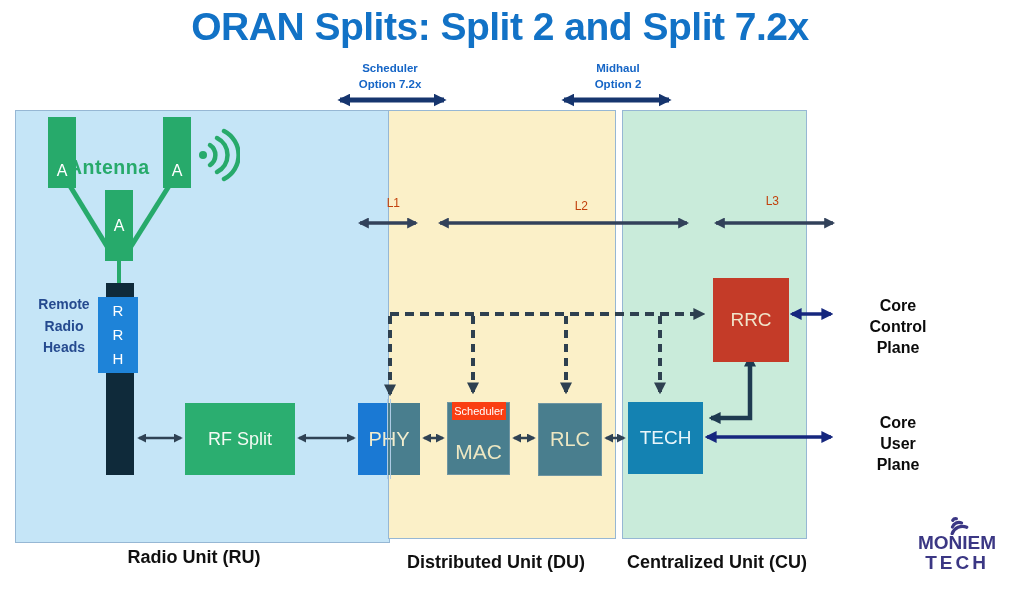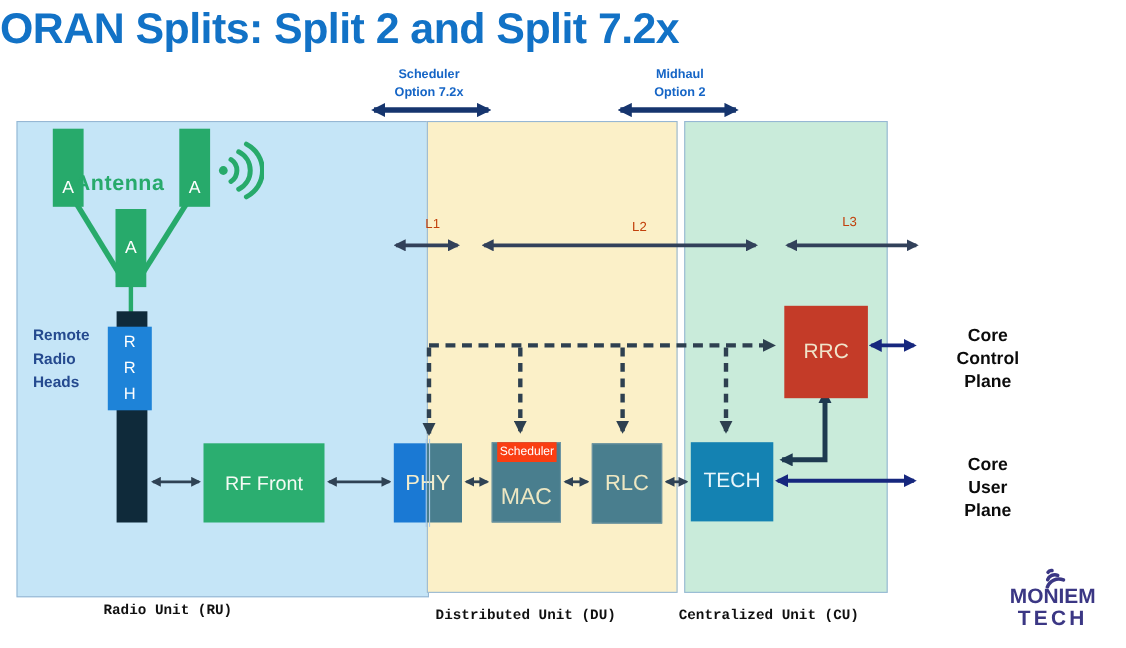--- a/index.html
+++ b/index.html
@@ -1,20 +1,20 @@
 <!DOCTYPE html>
 <html style="--title_blue: #1272C6; --haul_blue: #1565C6; --ru_bg: #C5E5F7; --du_bg: #FBF0C8; --cu_bg: #C9EBDA; --region_border: #96B7D4; --green: #27AA6B; --green2: #2BAE70; --teal: #497E8E; --phy_blue: #1A79D4; --pdcp_blue: #1482B2; --rrc_red: #C43B28; --scheduler_red: #FA3E12; --rrh_blue: #1E83D8; --mast_dark: #0F2A3A; --label_navy: #254A8F; --navy_arrow: #16356E; --box_arrow: #2F4254; --core_arrow: #16277E; --dash_slate: #2E4050; --logo_navy: #3B3784;"><head>
 <meta charset="utf-8">
 <style>
   * { margin:0; padding:0; box-sizing:border-box; }
   html,body { background:#fff; }
   body { font-family:"Liberation Sans", sans-serif; }
   .canvas { position:relative; width:1024px; height:589px; background:#ffffff; overflow:hidden; }
 
-  .title { position:absolute; left:0; top:5px; width:1000px; 
+  .title { position:absolute; left:0; top:5px; width:1000px; text-align:center;
            font-size:39px; font-weight:800; letter-spacing:-0.5px; color:var(--title_blue,#1272C6); }
 
   .region { position:absolute; border:1.5px solid var(--region_border,#96B7D4); z-index:1; }
   .region.ru { left:15px; top:110px; width:375px; height:433px; background:var(--ru_bg,#C5E5F7); }
   .region.du { left:388px; top:110px; width:228px; height:429px; background:var(--du_bg,#FBF0C8); }
   .region.cu { left:622px; top:110px; width:185px; height:429px; background:var(--cu_bg,#C9EBDA); }
 
   .svg-overlay { position:absolute; left:0; top:0; z-index:2; pointer-events:none; }
 
   .ml { white-space:pre-line; }
@@ -37,21 +37,21 @@
   .abox.a3 { left:105px; top:190px; align-items:center; padding-bottom:0; }
   .antenna-caption { position:absolute; left:68px; top:128px; font-size:19.5px; font-weight:bold;
                      color:var(--green,#27AA6B); letter-spacing:0.5px; z-index:4;margin-top:28px; }
   .wifi { position:absolute; left:196px; top:127px; z-index:3; }
 
   .mast { position:absolute; left:106px; top:283px; width:28px; height:192px;
           background:var(--mast_dark,#0F2A3A); z-index:3; }
   .rrh-box { position:absolute; left:98px; top:297px; width:40px; height:76px;
              background:var(--rrh_blue,#1E83D8); color:#fff; font-size:15px; line-height:24px;
              text-align:center; padding-top:2px; z-index:4; }
-  .remote-label { position:absolute; left:30px; top:294px; width:68px; text-align:left;
+  .remote-label { position:absolute; left:30px; top:294px; width:68px; text-align:center;
                   font-size:14px; font-weight:bold; line-height:1.55; color:var(--label_navy,#254A8F); z-index:3; }
 
   .fbox { position:absolute; display:flex; align-items:center; justify-content:center; z-index:3; }
   .fbox.rf   { left:185px; top:403px; width:110px; height:72px; background:var(--green2,#2BAE70);
                color:#F4FAF4; font-size:18px; }
   .fbox.phy  { left:358px; top:403px; width:62px; height:72px; color:#F2EDCE; font-size:20px;
                background:linear-gradient(to right, var(--phy_blue,#1A79D4) 0 30px, var(--teal,#497E8E) 30px 100%); }
   .fbox.mac  { left:447px; top:402px; width:63px; height:73px; background:var(--teal,#497E8E);
                border:1px solid #6E95A2; color:#EDE7C2; font-size:21px; padding-top:26px; }
   .fbox.rlc  { left:538px; top:403px; width:64px; height:73px; background:var(--teal,#497E8E);
@@ -64,22 +64,22 @@
                background:var(--scheduler_red,#FA3E12); color:#fff; font-size:11px;
                display:flex; align-items:center; justify-content:center; z-index:5; }
   .phy-border-stripe { position:absolute; left:387px; top:399px; width:4px; height:80px;
                border-left:1px solid #AECBE4; border-right:1px solid #AECBE4; z-index:6; pointer-events:none; }
 
   .core-label { position:absolute; left:845px; width:106px; text-align:center; font-size:16px;
                 font-weight:bold; color:#0B0B0B; line-height:1.32; z-index:3; }
   .core-label.ctrl { top:295px; }
   .core-label.user { top:412px; }
 
-  .region-label { position:absolute; width:200px; text-align:left; font-size:13px; font-weight:bold;
-                  color:#101010; z-index:4;font-family:Liberation Mono, monospace; }
+  .region-label { position:absolute; width:200px; text-align:center; font-size:18px; font-weight:bold;
+                  color:#101010; z-index:4; }
   .region-label.ru { left:94px;  top:547px; }
   .region-label.du { left:396px; top:552px; }
   .region-label.cu { left:617px; top:552px; }
 
   .logo { position:absolute; left:898px; top:511px; width:118px; text-align:center;
           color:var(--logo_navy,#3B3784); z-index:3; }
   .logo .l1 { font-size:19px; font-weight:800; line-height:1.0; letter-spacing:0; }
   .logo .l2 { font-size:19px; font-weight:800; line-height:1.0; letter-spacing:3px; margin-top:1px; }
   .logo svg { display:block; margin:0 auto -2px auto; }
 </style>
@@ -166,21 +166,21 @@
   </svg>
 
   <div class="mast"></div>
   <div class="rrh-box ml">R
 R
 H</div>
   <div class="remote-label ml">Remote
 Radio
 Heads</div>
 
-  <div class="fbox rf">RF Front</div>
+  <div class="fbox rf">RF Split</div>
   <div class="fbox phy">PHY</div>
   <div class="fbox mac">MAC</div>
   <div class="scheduler">Scheduler</div>
   <div class="fbox rlc">RLC</div>
   <div class="fbox pdcp">TECH</div>
   <div class="fbox rrc">RRC</div>
   <div class="phy-border-stripe"></div>
 
   <div class="core-label ctrl ml">Core
 Control

